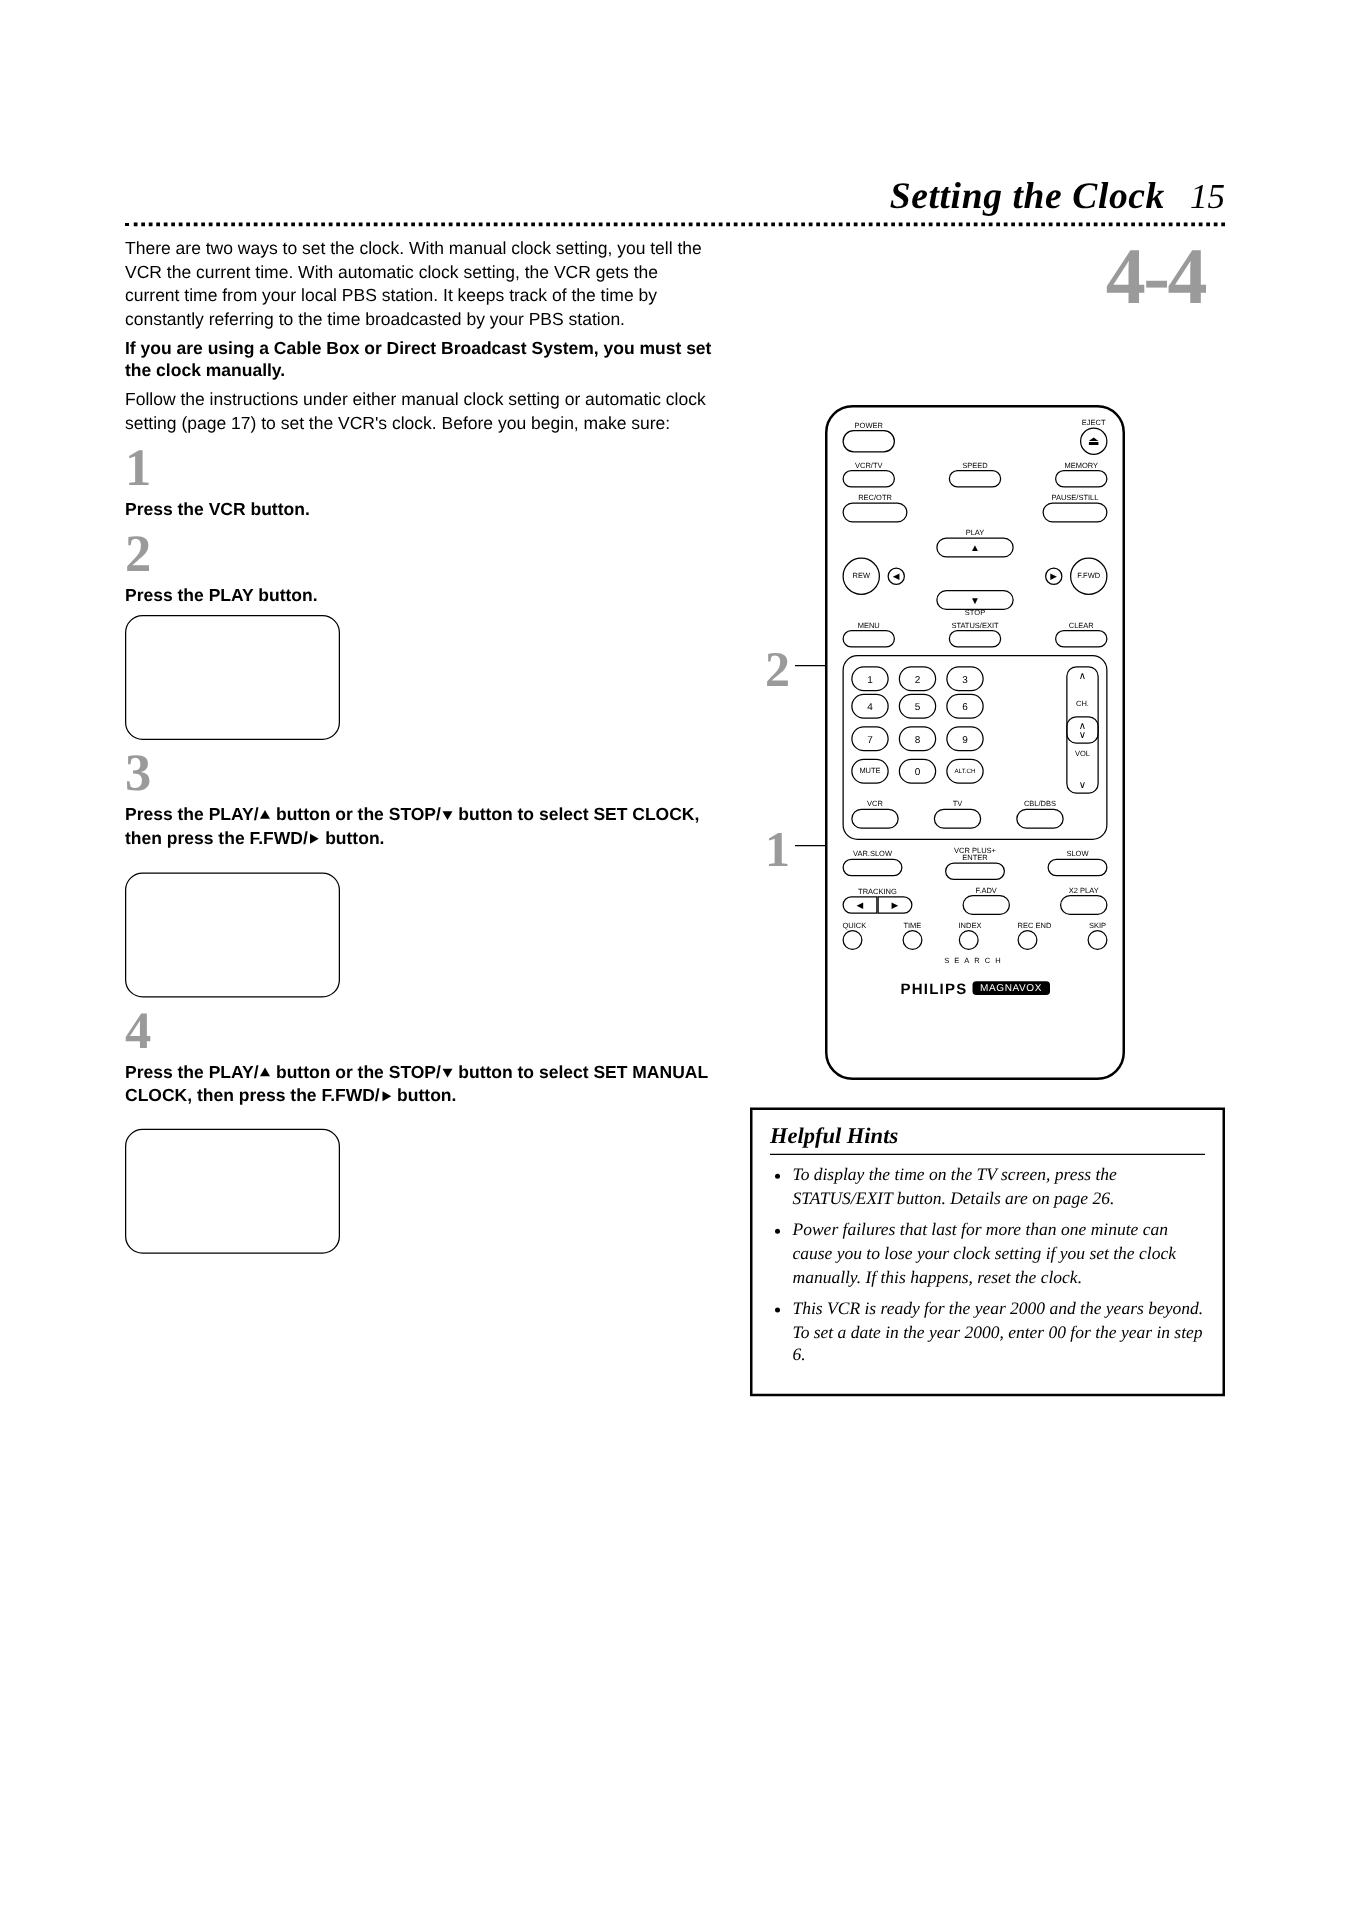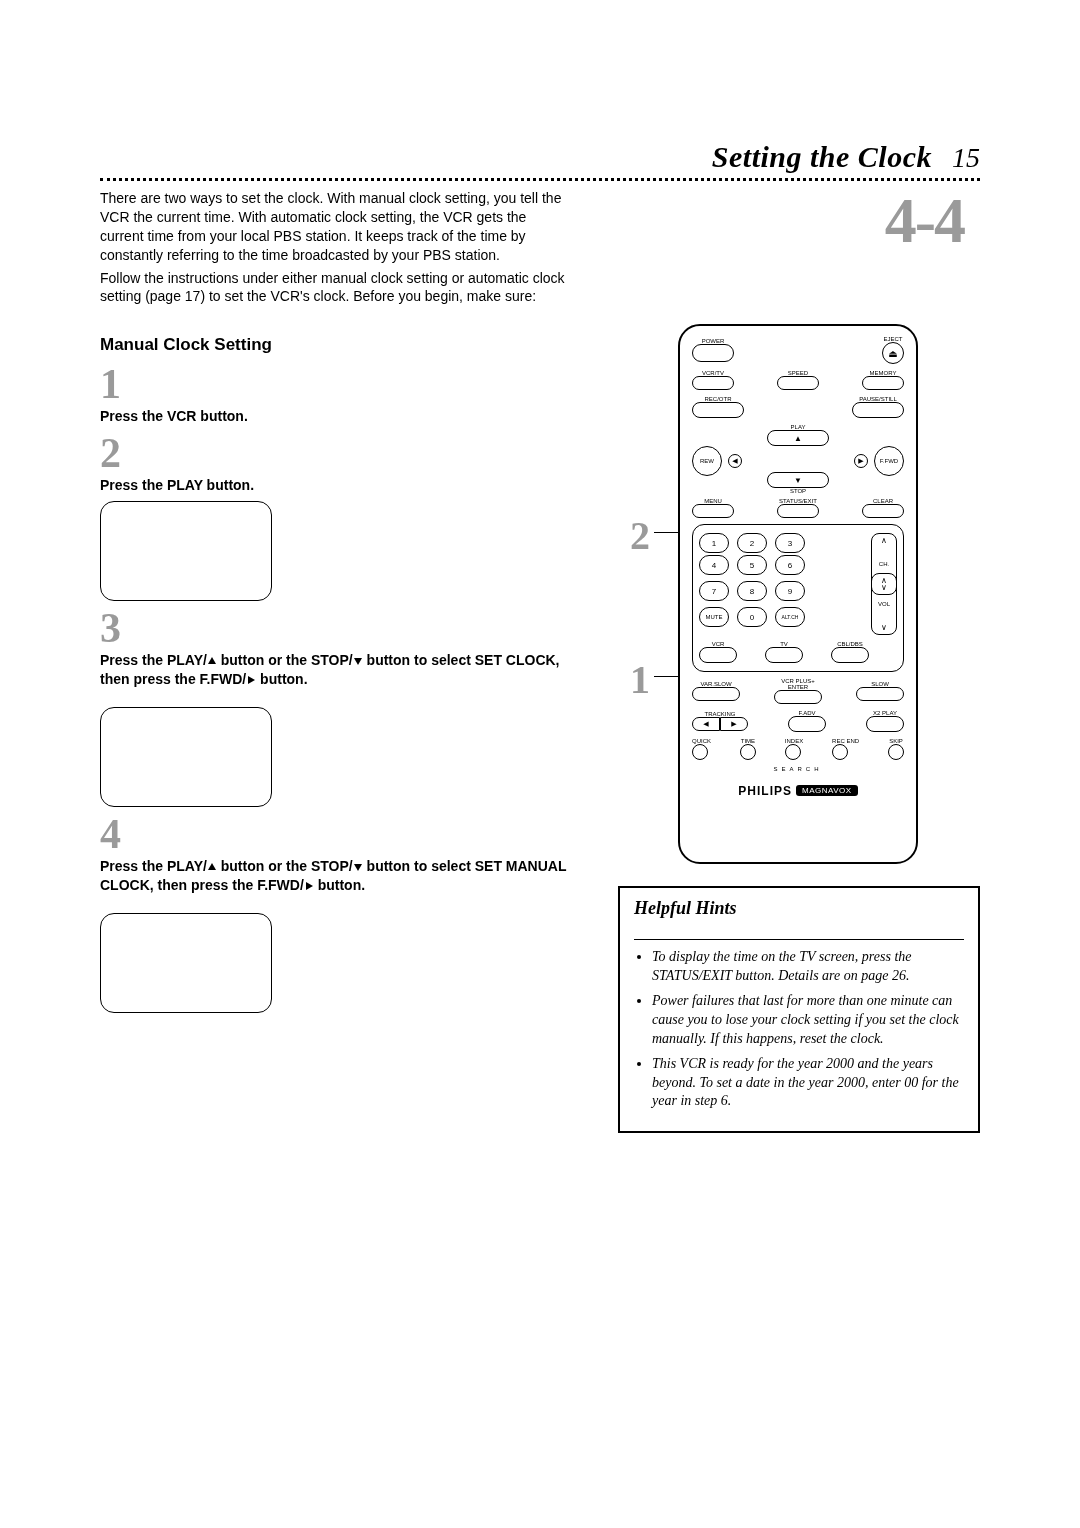--- a/index.html
+++ b/index.html
@@ -35,21 +35,21 @@
     font-size: 28px;
     margin-left: 20px;
   }
   .dotted-rule {
     border: none;
     border-top: 3px dotted #000;
     margin: 2px 0 8px 0;
   }
   .content {
     display: flex;
-    gap: 48px;
+    gap: 30px;
   }
   .left-col {
     flex: 0 0 470px;
     line-height: 1.35;
   }
   .right-col {
     flex: 1;
     position: relative;
   }
   .big-steps {
@@ -116,21 +116,21 @@
   .hints-box {
     border: 2px solid #000;
     padding: 10px 14px 14px 14px;
     margin-top: 290px;
     font-family: "Times New Roman", serif;
   }
   .hints-title {
     font-style: italic;
     font-weight: bold;
     border-bottom: 1.5px solid #000;
-    padding-bottom: 20px;
+    padding-bottom: 4px;
     margin-bottom: 8px;
     font-size: 18px;
   }
   .hints-box ul {
     list-style: disc;
     padding-left: 18px;
     margin: 0;
     font-style: italic;
     font-size: 14px;
     line-height: 1.35;
@@ -272,26 +272,26 @@
     <span class="section-title">Setting the Clock</span>
     <span class="page-num">15</span>
   </div>
   <hr class="dotted-rule">
 
   <div class="content">
 
     <div class="left-col">
       <div class="intro">
         <p>There are two ways to set the clock. With manual clock setting, you tell the VCR the current time. With automatic clock setting, the VCR gets the current time from your local PBS station. It keeps track of the time by constantly referring to the time broadcasted by your PBS station.</p>
+        <p class="bold">If you are using a Cable Box or Direct Broadcast System, you must set the clock manually.</p>
         <p>Follow the instructions under either manual clock setting or automatic clock setting (page 17) to set the VCR's clock. Before you begin, make sure:</p>
         <ul class="bullets">
         </ul>
       </div>
 
-      <div class="subhead">Manual Clock Setting</div>
 
       <div class="step-num">1</div>
       <div class="step-text">Press the VCR button.</div>
 
       <div class="step-num">2</div>
       <div class="step-text">Press the PLAY button.</div>
       <div class="screen-box"></div>
 
       <div class="step-num">3</div>
       <div class="step-text">

